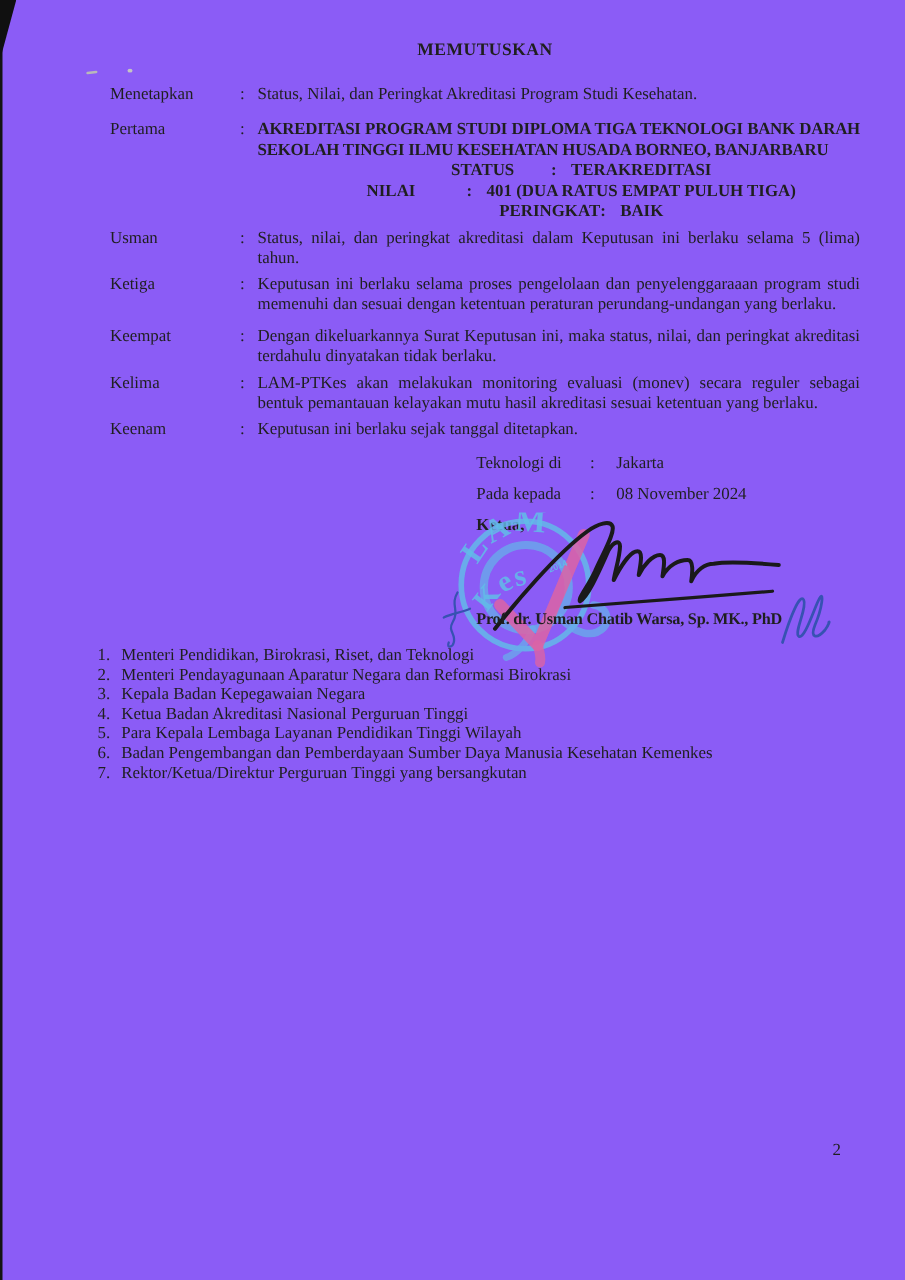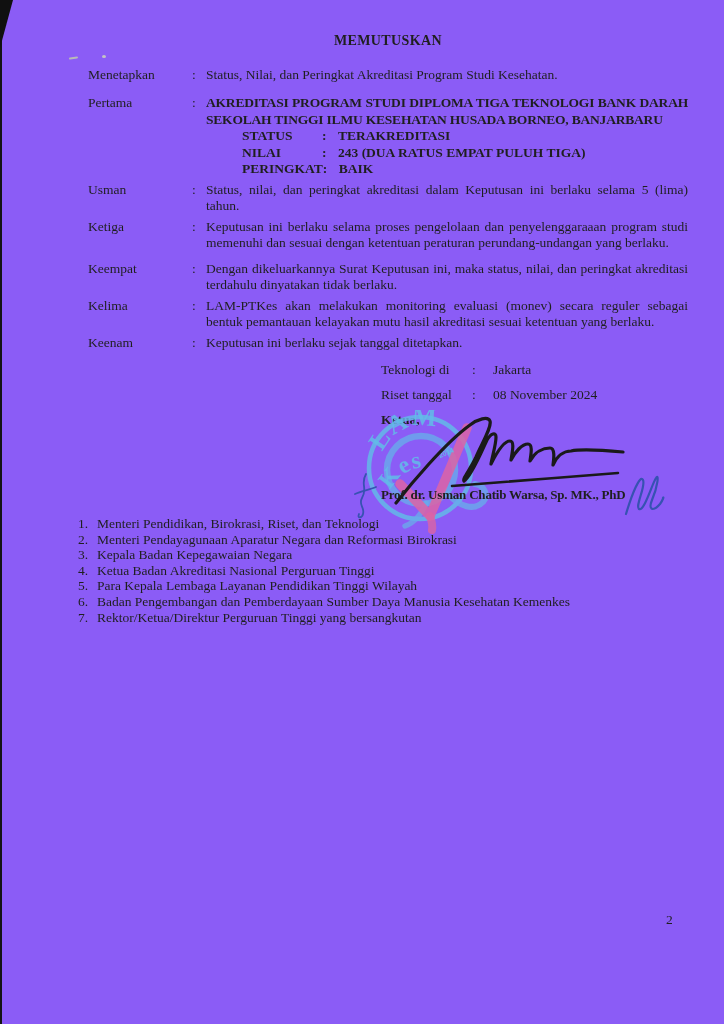--- a/index.html
+++ b/index.html
@@ -25,21 +25,21 @@
   .doc-body{position:absolute;left:88px;top:33px;width:600px;font-size:13.5px;line-height:16.5px;}
   .doc-heading{text-align:center;font-weight:bold;letter-spacing:.4px;margin-bottom:17px;font-size:14px;}
   .decree-row{display:flex;margin-bottom:4px;}
   .decree-row.gap-after{margin-bottom:12px;}
   .decree-row.gap-before{margin-top:9px;}
   .row-label{width:104px;flex:none;}
   .row-colon{width:14px;flex:none;}
   .row-text{flex:1;text-align:justify;}
   .bold{font-weight:bold;}
   .pertama-text{letter-spacing:-0.2px;}
-  .detail-row{display:flex;margin-left:36px;font-weight:bold;text-align:left;letter-spacing:0;}
+  .detail-row{display:flex;margin-left:36px;font-weight:bold;text-align:left;letter-spacing:0;justify-content:center;}
   .detail-key{min-width:80px;flex:none;}
   .detail-colon{width:8px;flex:none;}
   .detail-value{margin-left:8px;}
 
   
   .enactment{position:absolute;left:381px;top:361px;font-size:13.5px;line-height:17px;}
   .en-row{display:flex;margin-bottom:8px;}
   .en-label{width:91px;flex:none;}
   .en-colon{width:21px;flex:none;}
   .en-title{font-weight:bold;margin-top:2px;}
@@ -83,21 +83,21 @@
       <div class="row-text">
         <div class="bold pertama-text">AKREDITASI PROGRAM STUDI DIPLOMA TIGA TEKNOLOGI BANK DARAH SEKOLAH TINGGI ILMU KESEHATAN HUSADA BORNEO, BANJARBARU</div>
         <div class="detail-row">
           <span class="detail-key">STATUS</span>
           <span class="detail-colon">:</span>
           <span class="detail-value">TERAKREDITASI</span>
         </div>
         <div class="detail-row">
           <span class="detail-key">NILAI</span>
           <span class="detail-colon">:</span>
-          <span class="detail-value">243 (DUA RATUS EMPAT PULUH TIGA)</span>
+          <span class="detail-value">401 (DUA RATUS EMPAT PULUH TIGA)</span>
         </div>
         <div class="detail-row">
           <span class="detail-key">PERINGKAT</span>
           <span class="detail-colon">:</span>
           <span class="detail-value">BAIK</span>
         </div>
       </div>
     </div>
 
     <div class="decree-row">
@@ -131,21 +131,21 @@
     </div>
   </div>
 
   <div class="enactment">
     <div class="en-row">
       <span class="en-label">Teknologi di</span>
       <span class="en-colon">:</span>
       <span>Jakarta</span>
     </div>
     <div class="en-row">
-      <span class="en-label">Riset tanggal</span>
+      <span class="en-label">Pada kepada</span>
       <span class="en-colon">:</span>
       <span>08 November 2024</span>
     </div>
     <div class="en-title">Ketua,</div>
   </div>
 
   <svg class="sig-stamp" width="140" height="128" viewBox="0 0 140 128">
     <g fill="none" stroke-linecap="round" opacity="0.82">
       <circle cx="58" cy="58" r="51" stroke-width="4.5" stroke="#62bde8"></circle>
       <circle cx="59" cy="60" r="34" stroke-width="6.5" opacity="0.8" stroke="#62bde8"></circle>

